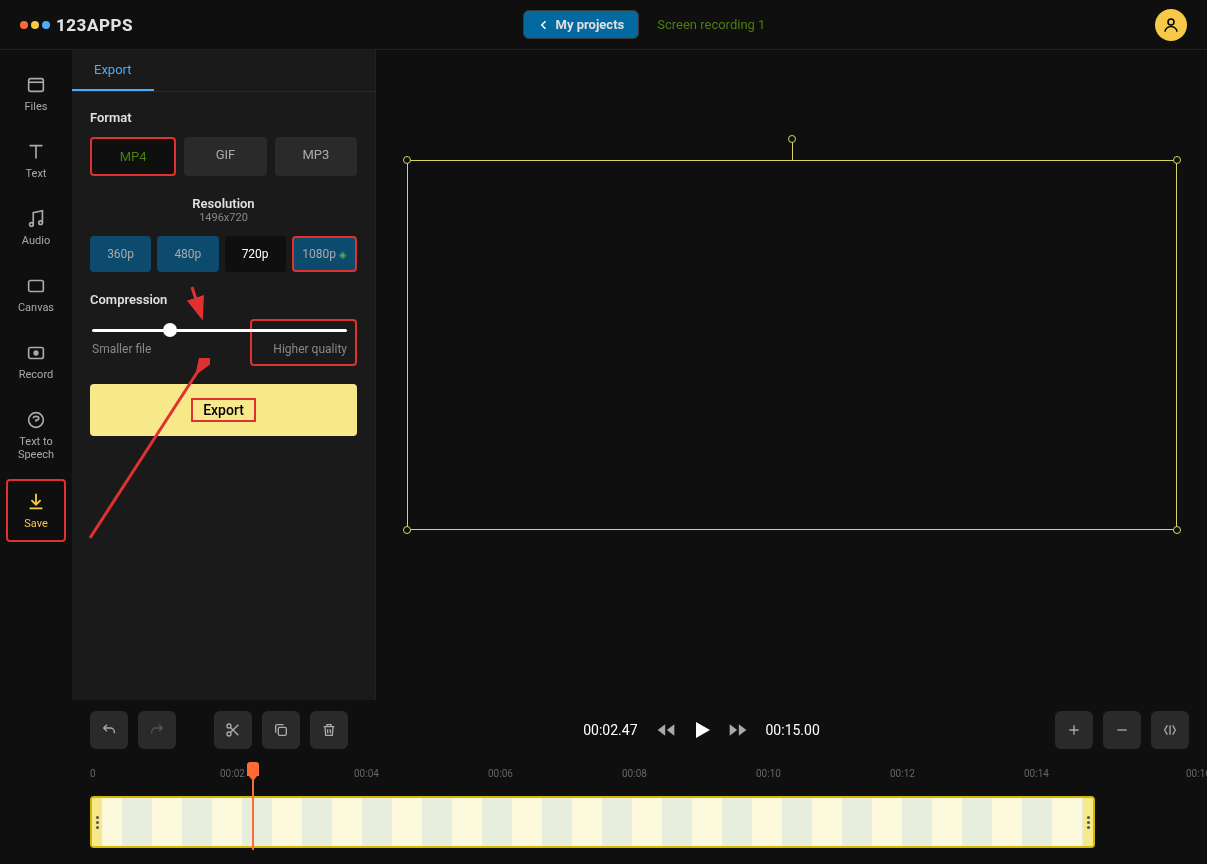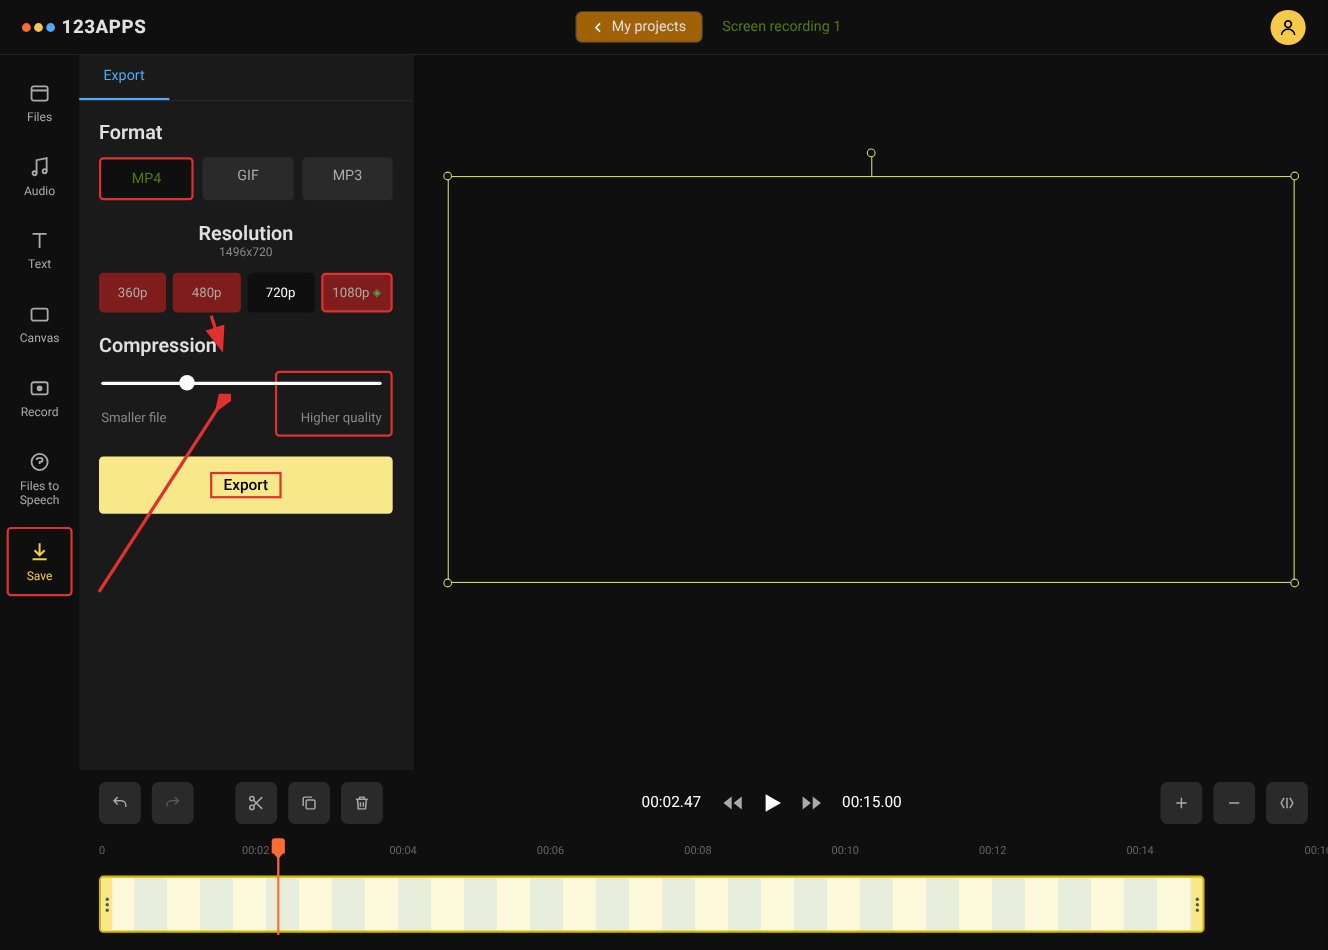--- a/index.html
+++ b/index.html
@@ -7,58 +7,58 @@
 
 
 .header { height: 50px; display: flex; align-items: center; padding: 0 20px; border-bottom: 1px solid #222; }
 .logo { display: flex; align-items: center; gap: 6px; font-weight: 800; font-size: 17px; letter-spacing: 0.5px; }
 .logo-dots { display: flex; gap: 3px; }
 .dot { width: 8px; height: 8px; border-radius: 50%; }
 .dot1 { background: #ff6b35; }
 .dot2 { background: #f7c948; }
 .dot3 { background: #4dabf7; }
 .header-center { flex: 1; display: flex; align-items: center; justify-content: center; gap: 18px; }
-.my-projects { background: #a16207; border: 1px solid #3a3a3a; border-radius: 6px; padding: 6px 14px; display: flex; align-items: center; gap: 6px; font-size: 13px; cursor: pointer; }
+.my-projects { background: #0369a1; border: 1px solid #3a3a3a; border-radius: 6px; padding: 6px 14px; display: flex; align-items: center; gap: 6px; font-size: 13px; cursor: pointer; font-weight: bold; }
 .project-name { font-size: 13px; color: #4d7c0f; }
 .avatar { width: 32px; height: 32px; border-radius: 50%; background: #f7c948; display: flex; align-items: center; justify-content: center; }
 
 
 .main { display: flex; height: 650px; }
 
 
 .sidebar { width: 72px; background: #0f0f0f; display: flex; flex-direction: column; padding-top: 10px; }
 .sidebar-item { display: flex; flex-direction: column; align-items: center; gap: 4px; padding: 14px 0; cursor: pointer; color: #aaa; font-size: 11px; }
 .sidebar-item.active { color: #f7c948; }
 .sidebar-item svg { width: 22px; height: 22px; }
 .sidebar-item.save-highlighted { border: 2px solid #e03131; border-radius: 4px; margin: 4px 6px; padding: 10px 0; }
 
 
 .panel { width: 304px; background: #1a1a1a; border-right: 1px solid #222; }
 .tab-bar { display: flex; border-bottom: 1px solid #2a2a2a; }
 .tab { padding: 12px 22px; font-size: 13px; color: #4dabf7; border-bottom: 2px solid #4dabf7; }
 .panel-content { padding: 18px; }
-.section-label { font-size: 18px; font-weight: 600; margin-bottom: 12px; }
+.section-label { font-size: 13px; font-weight: 600; margin-bottom: 12px; }
 .format-row { display: flex; gap: 8px; margin-bottom: 20px; }
 .format-btn { flex: 1; padding: 10px 0; text-align: center; background: #2a2a2a; border-radius: 4px; font-size: 13px; cursor: pointer; color: #aaa; }
 .format-btn.selected { background: #0f0f0f; color: #4d7c0f; }
 .format-btn.highlighted { border: 2px solid #e03131; }
 .res-header { display: flex; justify-content: center; align-items: center; margin-bottom: 12px; flex-direction: column; }
 .res-size { font-size: 11px; color: #888; }
 .res-row { display: flex; gap: 6px; margin-bottom: 20px; }
-.res-btn { flex: 1; padding: 9px 0; text-align: center; background: #7f1d1d; border-radius: 4px; font-size: 12px; cursor: pointer; color: #aaa; display: flex; align-items: center; justify-content: center; gap: 3px; }
+.res-btn { flex: 1; padding: 9px 0; text-align: center; background: #0c4a6e; border-radius: 4px; font-size: 12px; cursor: pointer; color: #aaa; display: flex; align-items: center; justify-content: center; gap: 3px; }
 .res-btn.selected { background: #0f0f0f; color: #fff; }
 .res-btn.highlighted { border: 2px solid #e03131; }
 .diamond { color: #4caf50; font-size: 10px; }
 .compression-section { margin-bottom: 18px; }
 .comp-header { margin-bottom: 12px; }
 .comp-slider-wrap { position: relative; padding: 8px 0; }
 .comp-slider-wrap.highlighted { border: 2px solid #e03131; padding: 8px; border-radius: 4px; }
 .slider-track { height: 3px; background: #fff; border-radius: 2px; position: relative; width: 100%; }
 .slider-thumb { position: absolute; width: 14px; height: 14px; background: #fff; border-radius: 50%; top: -6px; left: 28%; }
-.slider-labels { display: flex; justify-content: space-between; font-size: 12px; color: #888; margin-top: 23px; }
+.slider-labels { display: flex; justify-content: space-between; font-size: 12px; color: #888; margin-top: 10px; }
 .export-btn { width: 100%; padding: 14px 0; background: #f7e88a; color: #000; font-size: 14px; font-weight: 500; border: none; border-radius: 4px; cursor: pointer; position: relative; }
 .export-label-box { display: inline-block; border: 2px solid #e03131; padding: 2px 10px; }
 
 
 .preview { flex: 1; background: #0f0f0f; display: flex; align-items: center; justify-content: center; position: relative; }
 .canvas-box { width: 770px; height: 370px; border: 1px solid #d4d463; position: relative; margin-top: -60px; }
 .handle { position: absolute; width: 8px; height: 8px; border: 1px solid #d4d463; border-radius: 50%; background: #0f0f0f; }
 .handle.tl { top: -5px; left: -5px; }
 .handle.tr { top: -5px; right: -5px; }
 .handle.bl { bottom: -5px; left: -5px; }
@@ -127,51 +127,51 @@
   <div class="sidebar">
     <div class="sidebar-item">
       <svg viewBox="0 0 24 24" fill="none" stroke="#aaa" stroke-width="1.8">
           <rect x="4" y="5" width="16" height="14" rx="2"></rect>
           <path d="M4 9h16"></path>
         </svg>
       <span>Files</span>
     </div>
     <div class="sidebar-item">
       <svg viewBox="0 0 24 24" fill="none" stroke="#aaa" stroke-width="1.8">
+          <path d="M5 5h14M12 5v14"></path>
+        </svg>
+      <span>Text</span>
+    </div>
+    <div class="sidebar-item">
+      <svg viewBox="0 0 24 24" fill="none" stroke="#aaa" stroke-width="1.8">
           <path d="M9 18V5l10-2v13"></path>
           <circle cx="7" cy="18" r="2"></circle>
           <circle cx="17" cy="16" r="2"></circle>
         </svg>
       <span>Audio</span>
     </div>
     <div class="sidebar-item">
       <svg viewBox="0 0 24 24" fill="none" stroke="#aaa" stroke-width="1.8">
-          <path d="M5 5h14M12 5v14"></path>
-        </svg>
-      <span>Text</span>
-    </div>
-    <div class="sidebar-item">
-      <svg viewBox="0 0 24 24" fill="none" stroke="#aaa" stroke-width="1.8">
           <rect x="4" y="6" width="16" height="12" rx="2"></rect>
         </svg>
       <span>Canvas</span>
     </div>
     <div class="sidebar-item">
       <svg viewBox="0 0 24 24" fill="none" stroke="#aaa" stroke-width="1.8">
           <rect x="4" y="6" width="16" height="12" rx="2"></rect>
           <circle cx="12" cy="12" r="2" fill="#aaa"></circle>
         </svg>
       <span>Record</span>
     </div>
     <div class="sidebar-item">
       <svg viewBox="0 0 24 24" fill="none" stroke="#aaa" stroke-width="1.8">
           <circle cx="12" cy="12" r="8"></circle>
           <path d="M9 10c0-1.5 1.5-2 3-2s3 .5 3 2-1.5 2-3 2v2"></path>
         </svg>
-      <span style="text-align:center;line-height:1.2">Files to Speech</span>
+      <span style="text-align:center;line-height:1.2">Text to Speech</span>
     </div>
     <div class="sidebar-item active save-highlighted">
       <svg viewBox="0 0 24 24" fill="none" stroke="#f7c948" stroke-width="2">
           <path d="M12 3v12m-5-5l5 5 5-5M5 19h14"></path>
         </svg>
       <span>Save</span>
     </div>
   </div>
 
   <div class="panel">

